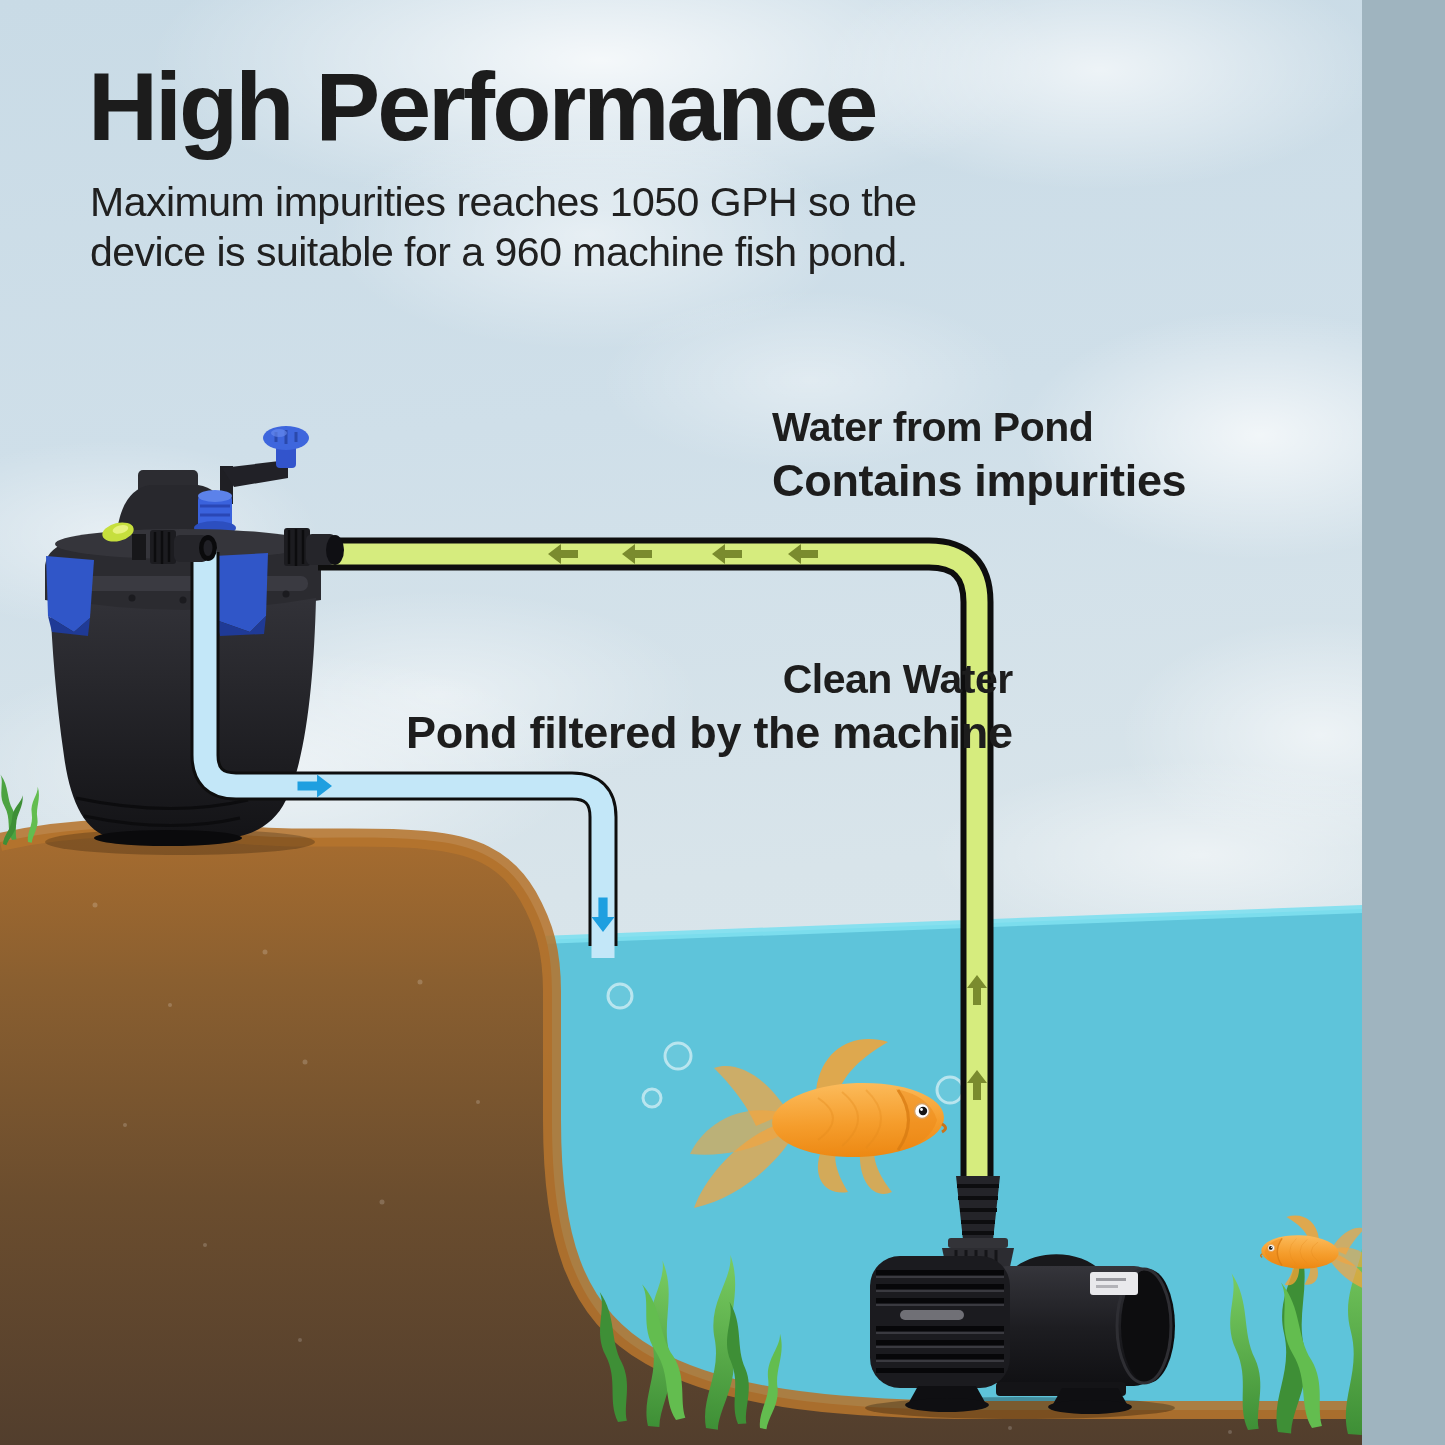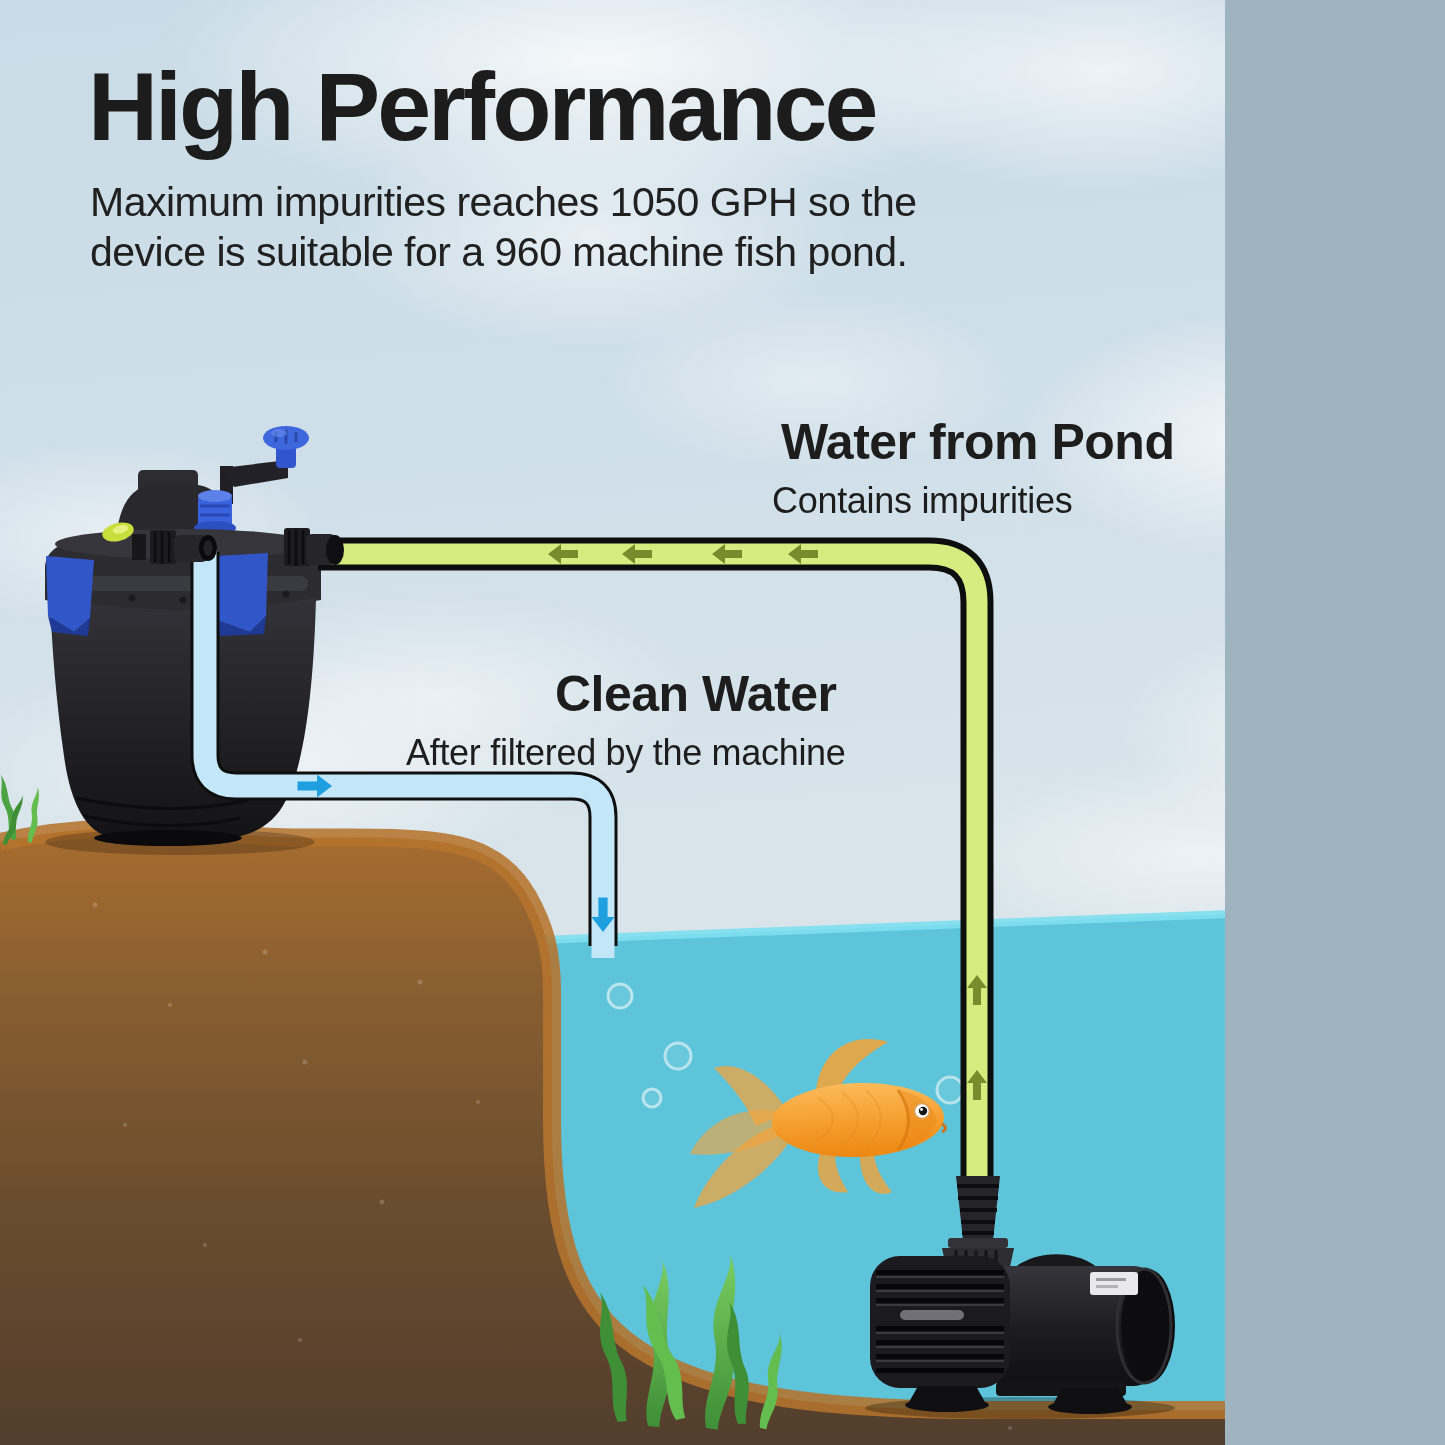--- a/index.html
+++ b/index.html
@@ -1,30 +1,30 @@
 <!DOCTYPE html>
 <html style="--text: #1c1c1c; --sky: #cfdfe9; --water: #5ec4da; --pond-pipe: #d6ec7e; --pond-arrow: #7a8b2e; --clean-pipe: #c3e7f8; --clean-arrow: #1e9fe0; --dirt-rim: #b5742e; --dirt-deep: #5f462f; --device-blue: #3056c8; --fish-orange: #f29422; --seaweed-green: #4ca341;"><head>
 <meta charset="utf-8">
 <style>
   html,body{margin:0;padding:0;}
   body{font-family:"Liberation Sans", sans-serif; background:#9fb4bf;}
-  .stage{position:relative;width:1225px;height:1445px;overflow:hidden;
+  .stage{position:relative;width:1362px;height:1445px;overflow:hidden;
          background:linear-gradient(175deg,#c9dbe6 0%,#cfdfe9 30%,#d8e4ea 60%,#dde7ec 100%);}
   .cloud{position:absolute;border-radius:50%;
          background:radial-gradient(closest-side, rgba(255,255,255,0.95), rgba(255,255,255,0));}
   .scene{position:absolute;left:0;top:0;width:1445px;height:1445px;}
 
   .headline{position:absolute;left:88px;top:58px;color:var(--text,#1c1c1c);}
   .headline h1{margin:0;font-size:97px;line-height:1.02;font-weight:700;letter-spacing:-3px;}
   .headline .sub{margin:20px 0 0 2px;font-size:41px;line-height:1.22;letter-spacing:-0.5px;color:#202020;}
   .headline .sub b{font-weight:400;}
 
   .callout{position:absolute;color:#1d1d1d;}
-  .callout h2{margin:9px;font-size:50px;font-weight:700;letter-spacing:-0.5px;}
-  .callout p{margin:4px 0 0 0;font-size:36px;font-weight:400;letter-spacing:-0.3px;}
+  .callout h2{margin:0;font-size:41px;font-weight:700;letter-spacing:-0.5px;}
+  .callout p{margin:4px 0 0 0;font-size:45px;font-weight:700;letter-spacing:-0.3px;}
   .callout.pond{left:772px;top:404px;}
   .callout.clean{left:406px;top:656px;text-align:right;}
 
   
   .water-poly{fill:var(--water,#5ec4da);}
   .pipe-outline{fill:none;stroke:#0e0e0e;stroke-linejoin:round;}
   .pipe-core-green{fill:none;stroke:var(--pond-pipe,#d6ec7e);stroke-linejoin:round;}
   .pipe-core-blue{fill:none;stroke:var(--clean-pipe,#c3e7f8);stroke-linejoin:round;}
   .arr-olive{fill:var(--pond-arrow,#7a8b2e);}
   .arr-blue{fill:var(--clean-arrow,#1e9fe0);}
@@ -280,16 +280,16 @@
       <span><span>device is suitable for a </span><b>960</b><span> machine fish pond.</span></span>
     </p>
   </header>
 
   <div class="callout pond">
     <h2>Water from Pond</h2>
     <p>Contains impurities</p>
   </div>
   <div class="callout clean">
     <h2>Clean Water</h2>
-    <p>After filtered by the machine</p>
+    <p>Pond filtered by the machine</p>
   </div>
 
 </div>
 
 </body></html>

